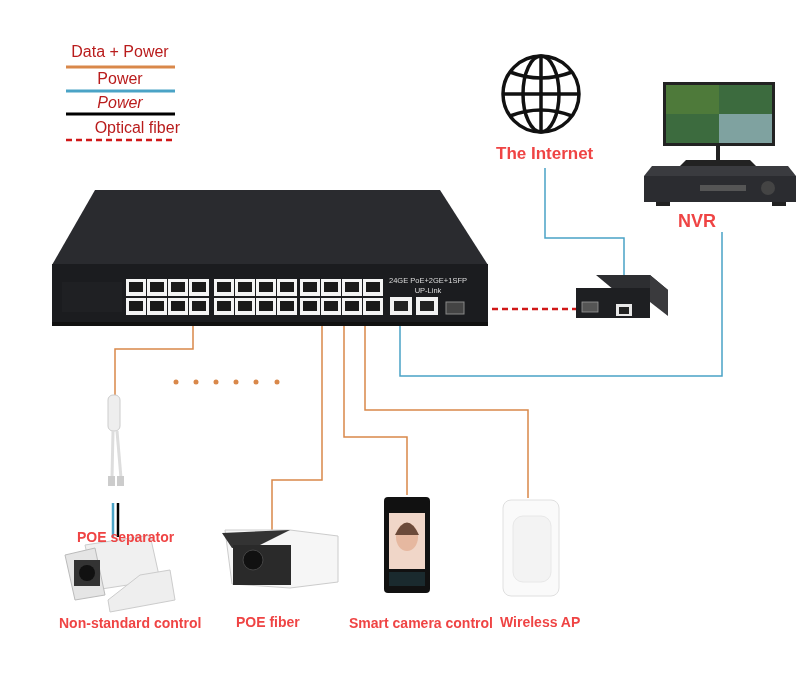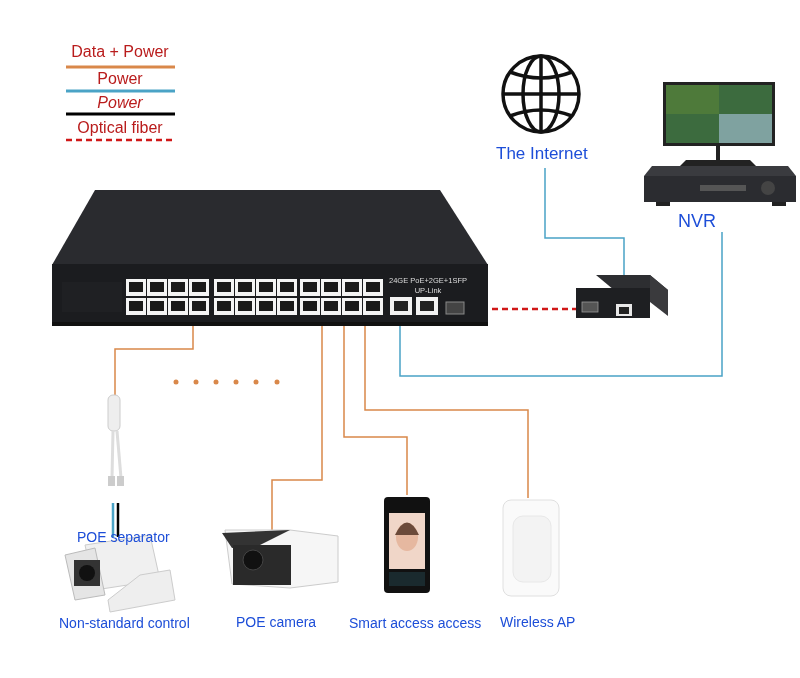--- a/index.html
+++ b/index.html
@@ -1,28 +1,28 @@
 <!DOCTYPE html>
 <html><head>
 <meta charset="utf-8">
 <style>
   html,body{margin:0;padding:0;background:#fff;}
   body{width:800px;height:678px;position:relative;overflow:hidden;font-family:"Liberation Sans",sans-serif;}
-  .lbl{position:absolute;color:#1d4ed8;font-size:14px;white-space:nowrap;}
+  .lbl{position:absolute;color:#ef4444;font-size:14px;white-space:nowrap;font-weight:bold;}
   .leg-text{position:absolute;color:#b91c1c;font-size:16px;left:60px;width:120px;text-align:center;}
   svg{position:absolute;left:0;top:0;}
 </style>
 </head>
 <body>
 
 <div>
   <div class="leg-text" style="top:43px;">Data + Power</div>
   <div class="leg-text" style="top:70px;">Power</div>
   <div class="leg-text" style="top:94px;font-style:italic;">Power</div>
-  <div class="leg-text" style="top:119px;">Optical fiber</div>
+  <div class="leg-text" style="top:119px;text-align:right;">Optical fiber</div>
 </div>
 
 <svg width="800" height="678" viewBox="0 0 800 678">
 
   <line x1="66" y1="67" x2="175" y2="67" stroke="#d9884a" stroke-width="3"></line>
   <line x1="66" y1="91" x2="175" y2="91" stroke="#4aa3c6" stroke-width="3"></line>
   <line x1="66" y1="114" x2="175" y2="114" stroke="#000" stroke-width="3"></line>
   <line x1="66" y1="140" x2="175" y2="140" stroke="#d01818" stroke-width="2.5" stroke-dasharray="6,4"></line>
 
   <g fill="none" stroke-width="1.5">
@@ -187,15 +187,15 @@
   <g>
     <rect x="503" y="500" width="56" height="96" rx="8" fill="#fafafa" stroke="#e0e0e0"></rect>
     <rect x="513" y="516" width="38" height="66" rx="10" fill="#f3f3f3" stroke="#e8e8e8"></rect>
   </g>
 </svg>
 
 <div class="lbl" style="left:496px;top:144px;font-size:17px;">The Internet</div>
 <div class="lbl" style="left:678px;top:211px;font-size:18px;">NVR</div>
 <div class="lbl" style="left:77px;top:486px;margin-top:43px;">POE separator</div>
 <div class="lbl" style="left:59px;top:615px;">Non-standard control</div>
-<div class="lbl" style="left:236px;top:614px;">POE camera</div>
-<div class="lbl" style="left:349px;top:615px;">Smart access access</div>
+<div class="lbl" style="left:236px;top:614px;">POE fiber</div>
+<div class="lbl" style="left:349px;top:615px;">Smart camera control</div>
 <div class="lbl" style="left:500px;top:614px;">Wireless AP</div>
 
 </body></html>

